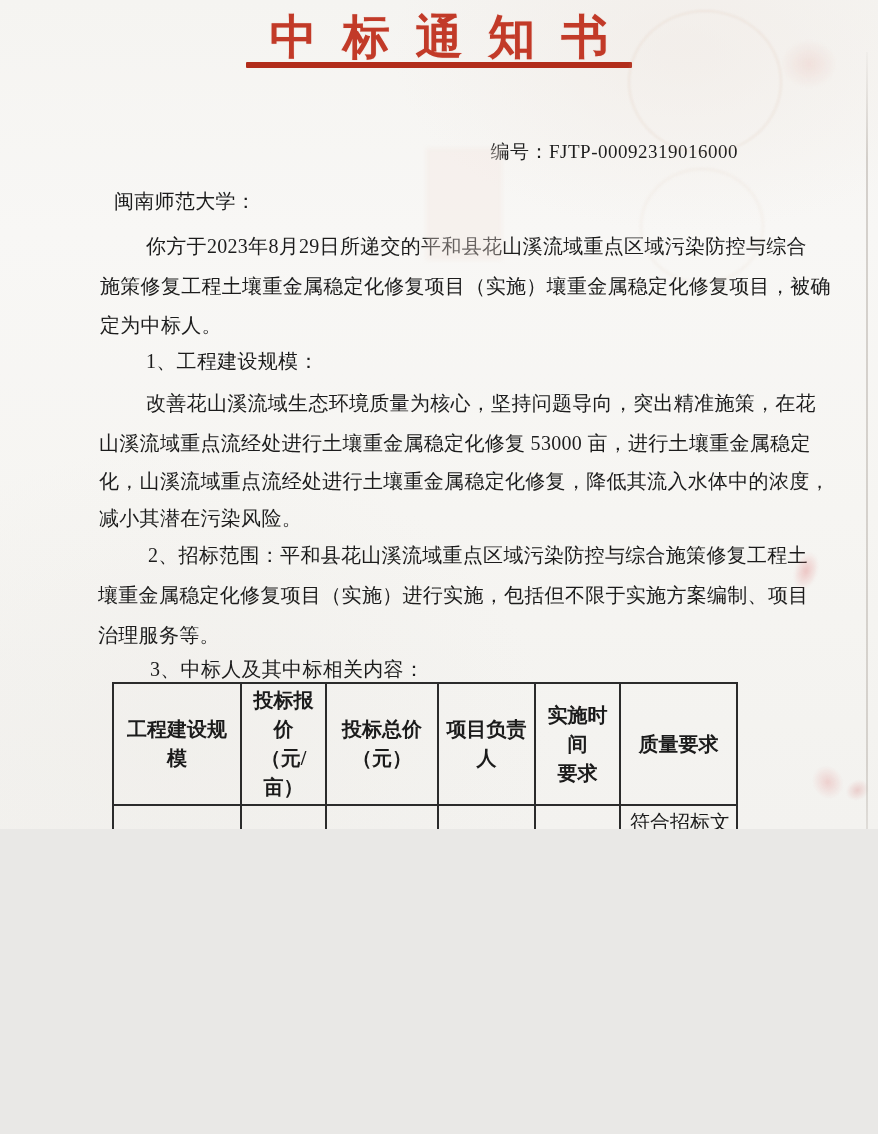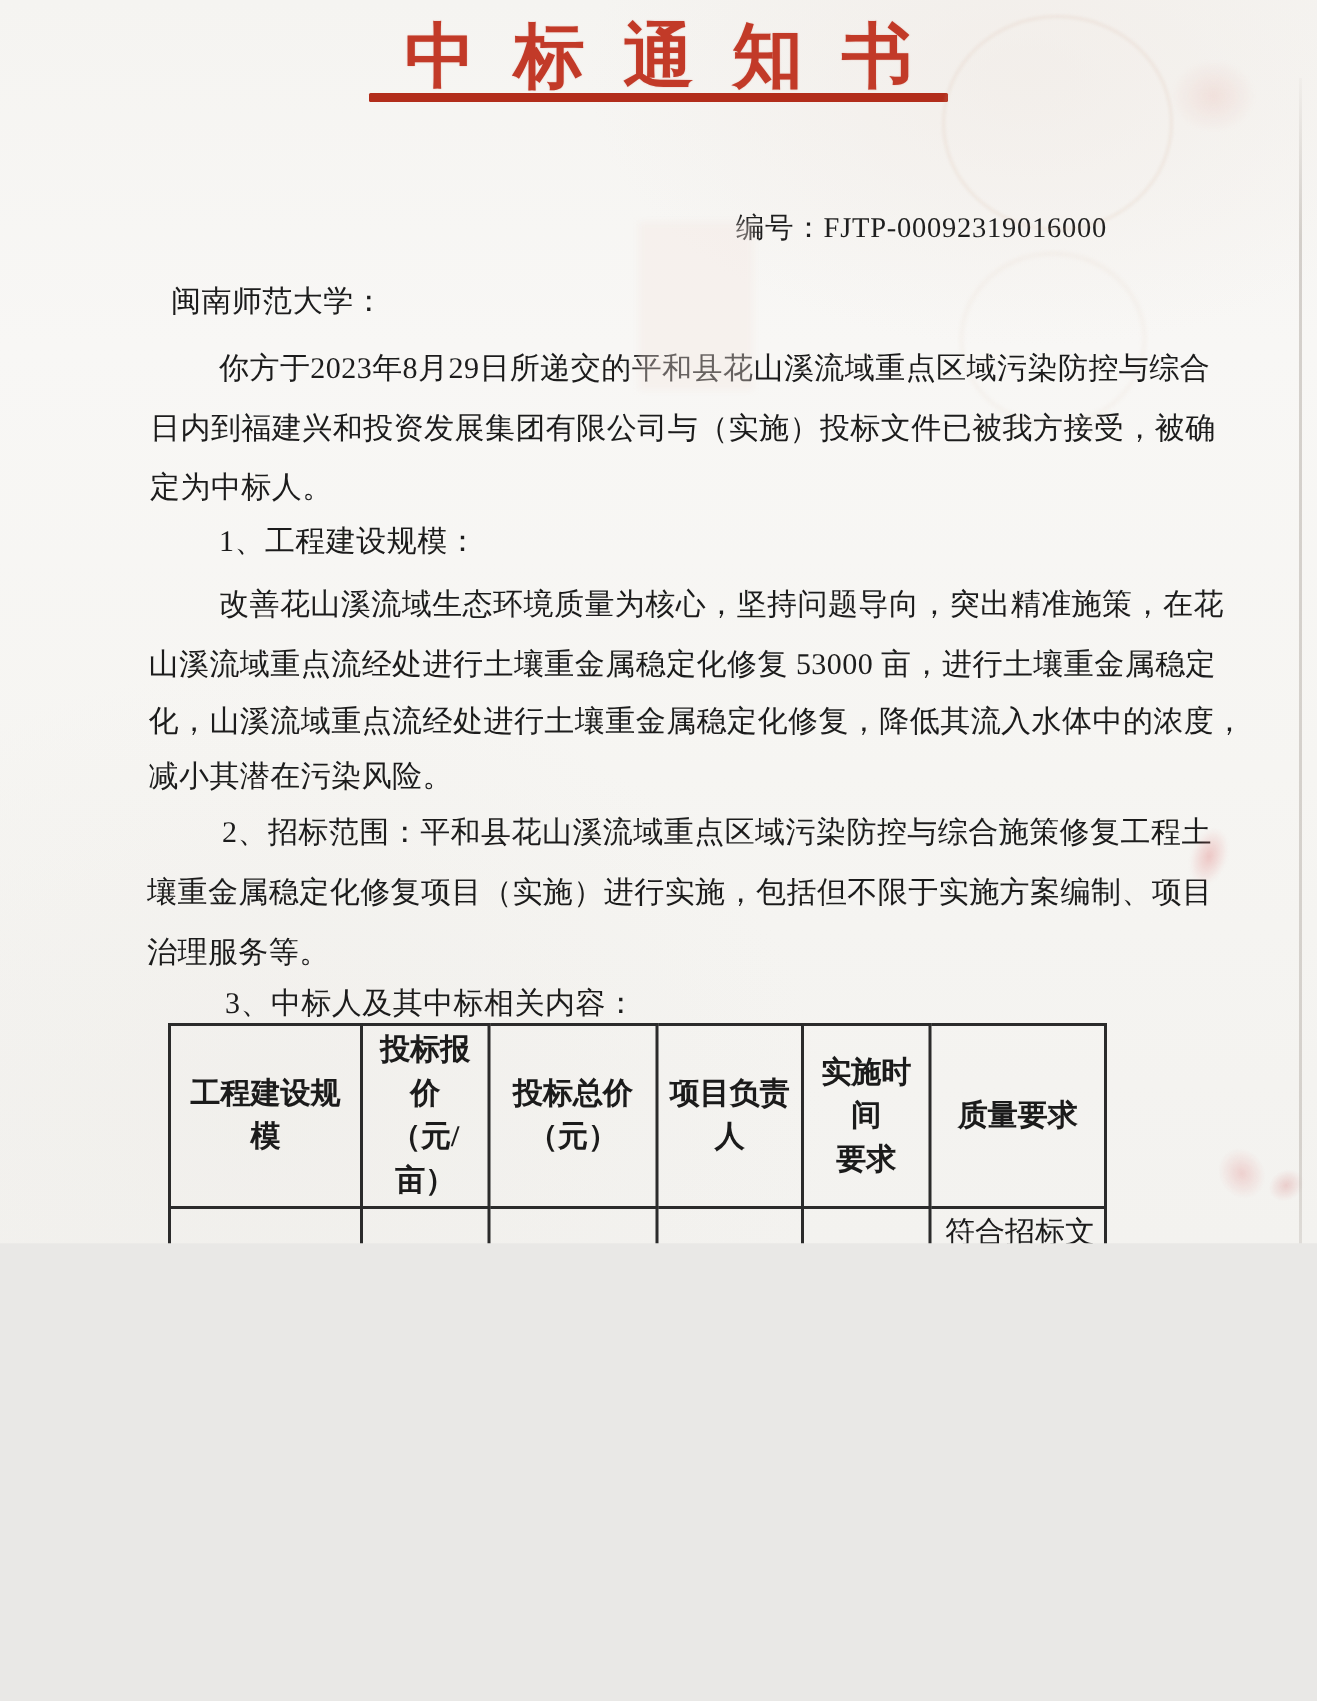--- a/index.html
+++ b/index.html
@@ -135,21 +135,21 @@
 <div class="page">
 
   <h1 class="title">中标通知书</h1>
   <div class="title-underline"></div>
 
   <div class="doc-number"><span>编号：</span><span>FJTP-00092319016000</span></div>
 
   <div class="bline" style="top:188px; left:114px;">闽南师范大学：</div>
 
   <div class="bline" style="top:233px; left:146px;">你方于2023年8月29日所递交的平和县花山溪流域重点区域污染防控与综合</div>
-  <div class="bline" style="top:273px; left:100px;">日内到福建兴和投资发展集团有限公司与（实施）投标文件已被我方接受，被确</div>
+  <div class="bline" style="top:273px; left:100px;">施策修复工程土壤重金属稳定化修复项目（实施）壤重金属稳定化修复项目，被确</div>
   <div class="bline" style="top:312px; left:100px;">定为中标人。</div>
 
   <div class="bline" style="top:348px; left:146px;">1、工程建设规模：</div>
   <div class="bline" style="top:390px; left:146px;text-align:center;">改善花山溪流域生态环境质量为核心，坚持问题导向，突出精准施策，在花</div>
   <div class="bline" style="top:430px; left:99px;">山溪流域重点流经处进行土壤重金属稳定化修复 53000 亩，进行土壤重金属稳定</div>
   <div class="bline" style="top:468px; left:99px;">化，山溪流域重点流经处进行土壤重金属稳定化修复，降低其流入水体中的浓度，</div>
   <div class="bline" style="top:505px; left:99px;">减小其潜在污染风险。</div>
 
   <div class="bline" style="top:542px; left:148px;">2、招标范围：平和县花山溪流域重点区域污染防控与综合施策修复工程土</div>
   <div class="bline" style="top:582px; left:98px;">壤重金属稳定化修复项目（实施）进行实施，包括但不限于实施方案编制、项目</div>

